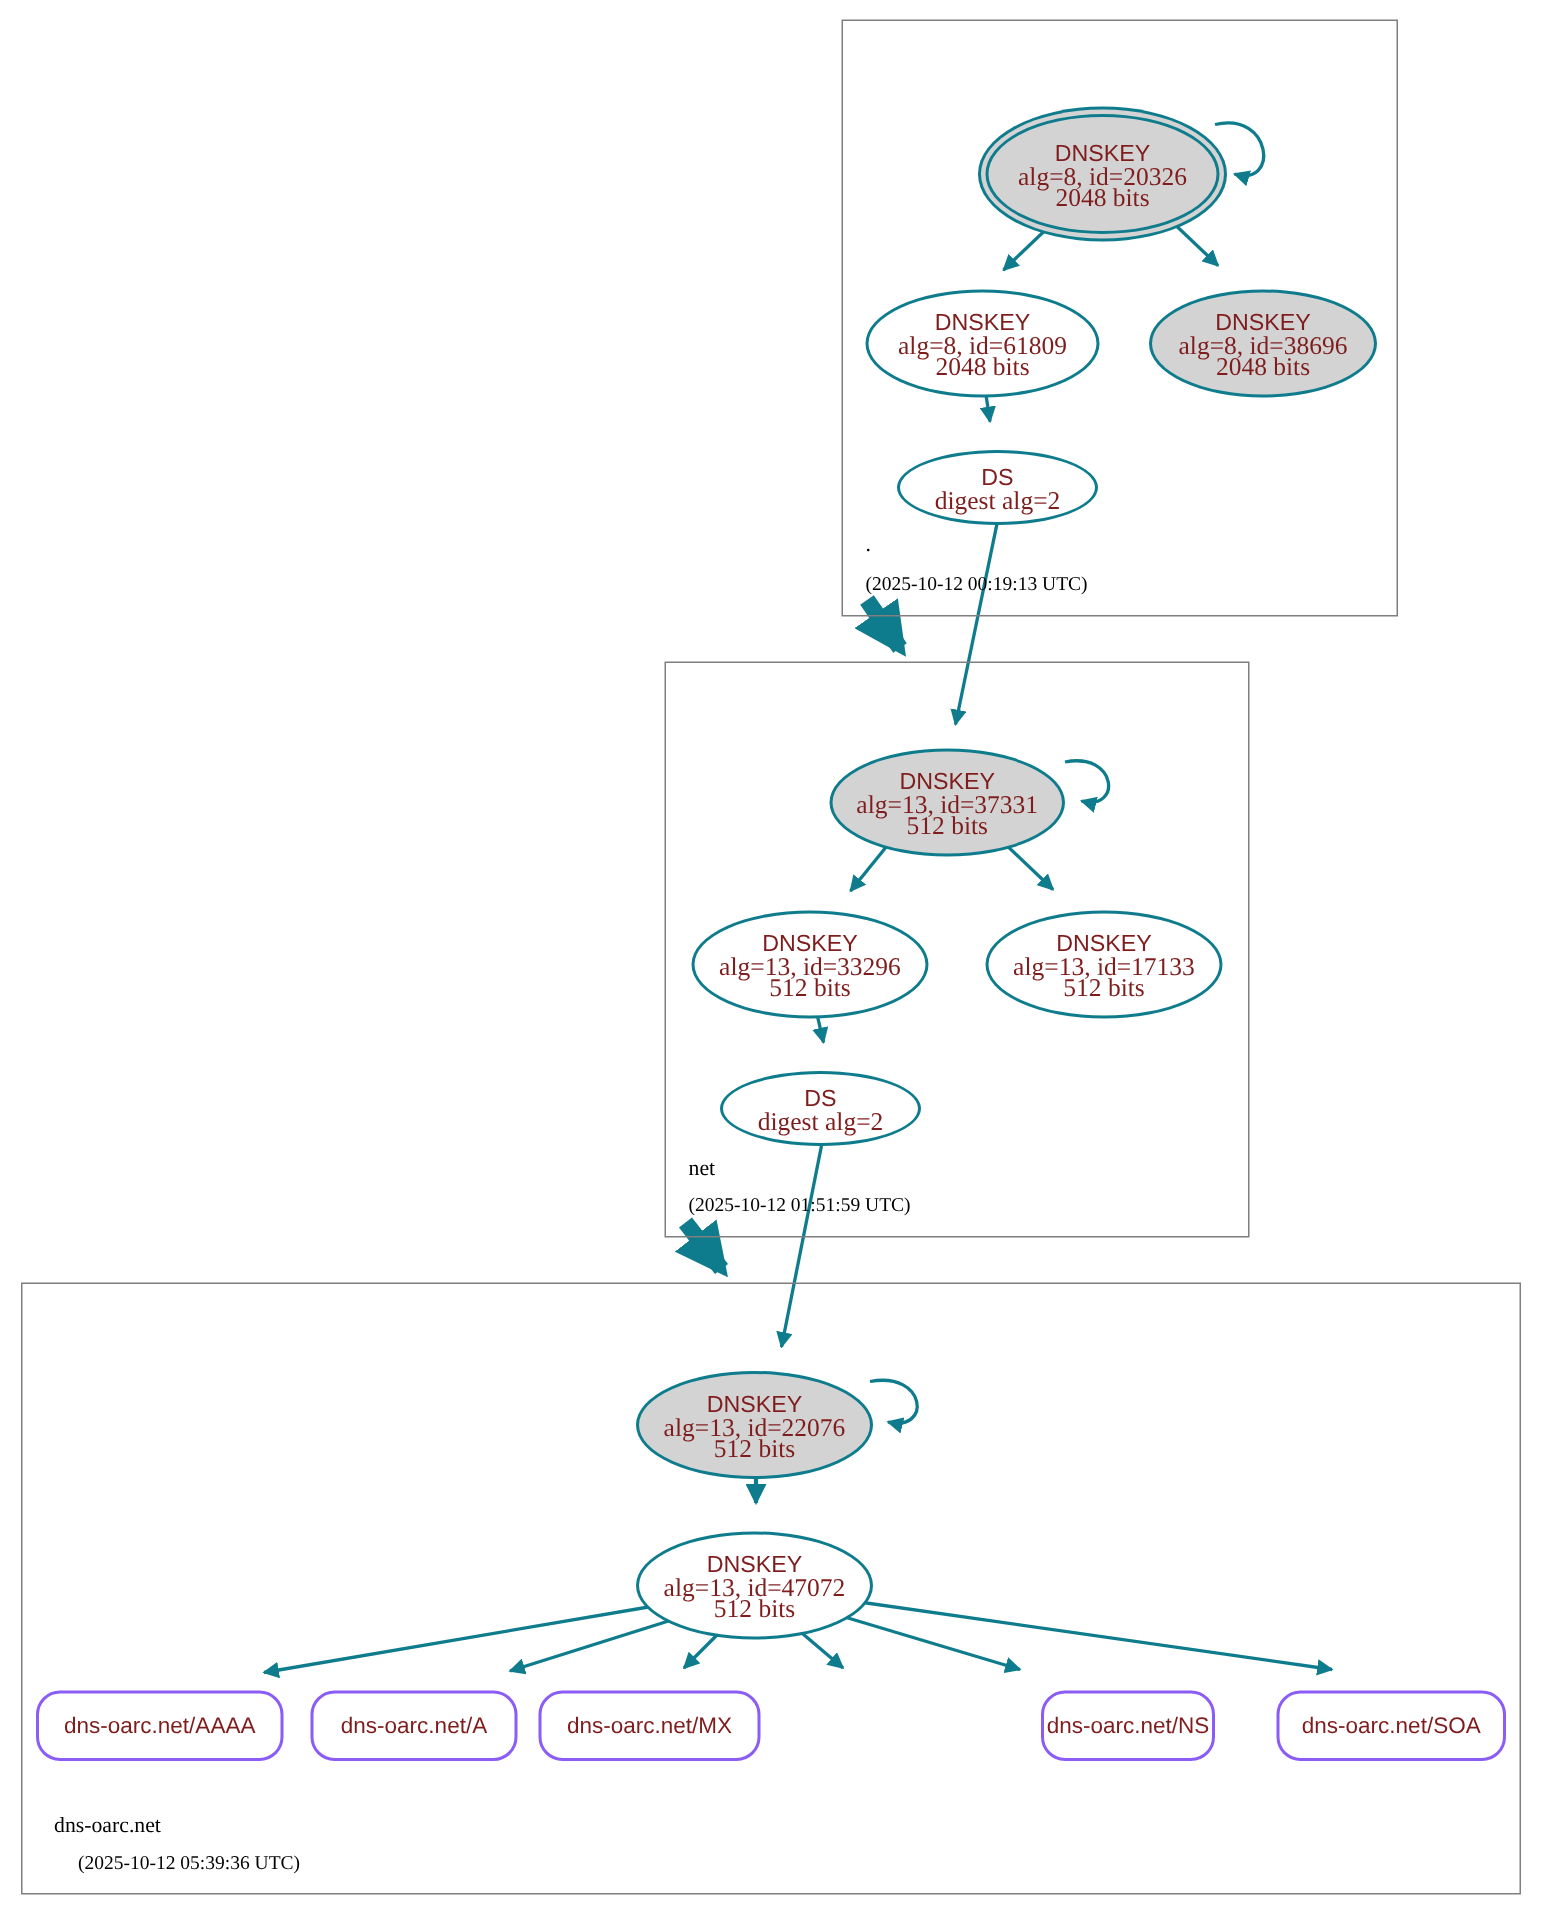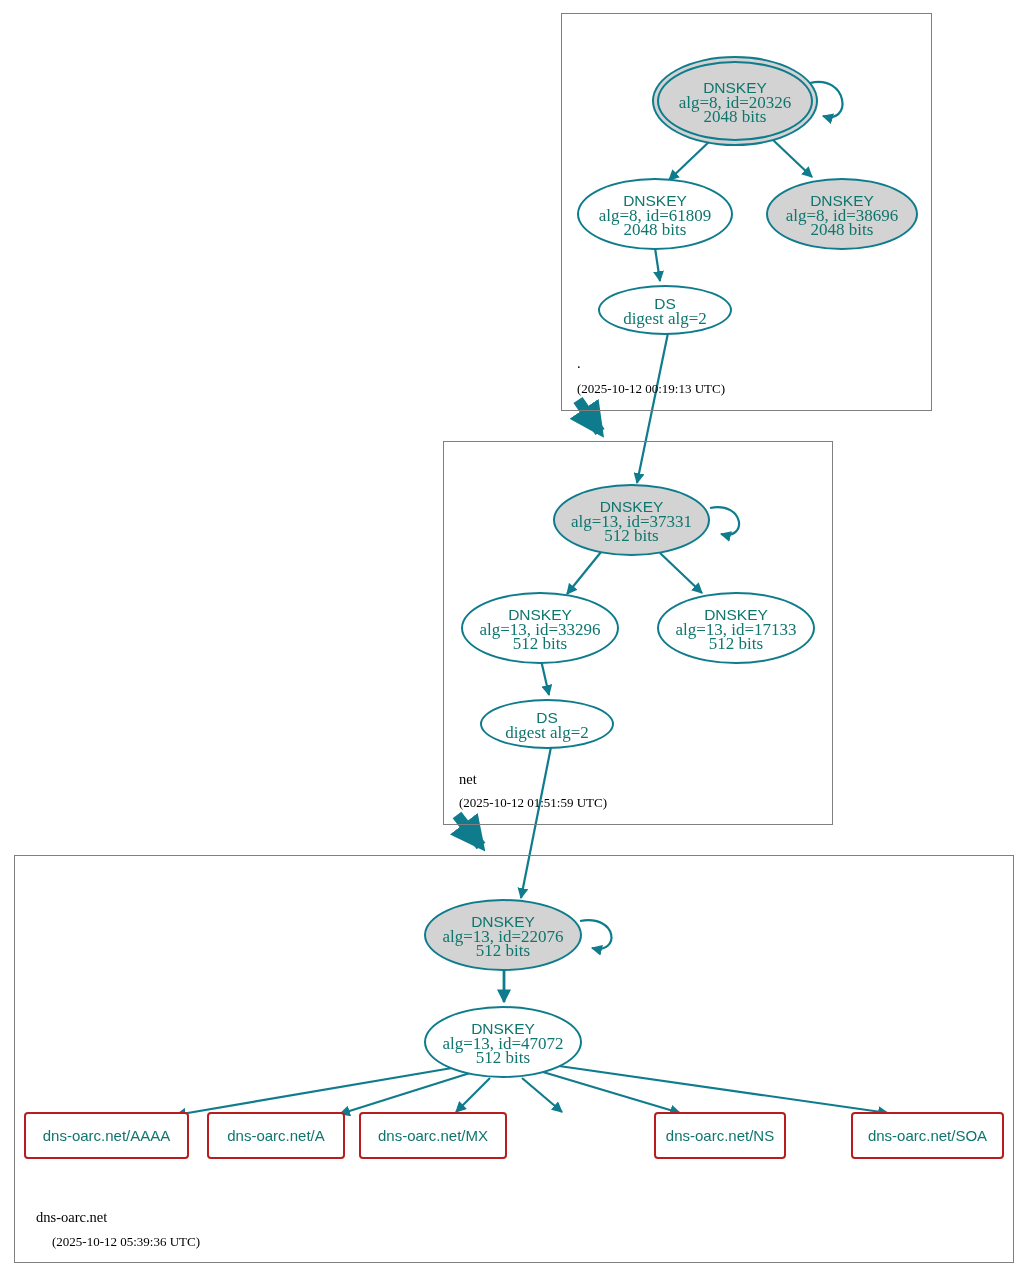--- a/index.html
+++ b/index.html
@@ -46,39 +46,40 @@
     font-size: 13px;
   }
   .node {
     position: absolute;
     box-sizing: border-box;
     display: flex;
     flex-direction: column;
     align-items: center;
     justify-content: center;
     text-align: center;
-    color: #0f766e;
+    color: #7f1d1d;
+    margin-top: 15px;
   }
   .node-ellipse {
     border: 2px solid #0e7c8c;
     border-radius: 50%;
     background: #ffffff;
   }
   .node-ellipse.filled {
     background: #d3d3d3;
   }
   .node-ellipse.trust-anchor {
     box-shadow: 0 0 0 3px #ffffff, 0 0 0 5px #0e7c8c;
   }
   .node-ellipse.trust-anchor.filled {
     box-shadow: 0 0 0 3px #d3d3d3, 0 0 0 5px #0e7c8c;
   }
   .node-rect {
-    border: 2px solid #b91c1c;
-    border-radius: 4px;
+    border: 2px solid #8b5cf6;
+    border-radius: 16px;
     background: #ffffff;
   }
   .line1 {
     font-family: "Liberation Sans", sans-serif;
     font-size: 15.5px;
     line-height: 17px;
   }
   .line2, .line3 {
     font-family: "Liberation Serif", serif;
     font-size: 17px;
@@ -252,20 +253,20 @@
 
   <div class="node node-rect" style="left:24px; top:1112px; width:165px; height:47px;">
     <div class="rrset-label">dns-oarc.net/AAAA</div>
   </div>
   <div class="node node-rect" style="left:207px; top:1112px; width:138px; height:47px;">
     <div class="rrset-label">dns-oarc.net/A</div>
   </div>
   <div class="node node-rect" style="left:359px; top:1112px; width:148px; height:47px;">
     <div class="rrset-label">dns-oarc.net/MX</div>
   </div>
-  <div class="node node-rect" style="left:654px; top:1112px; width:132px; height:47px;">
+  <div class="node node-rect" style="left:694px; top:1112px; width:116px; height:47px;">
     <div class="rrset-label">dns-oarc.net/NS</div>
   </div>
   <div class="node node-rect" style="left:851px; top:1112px; width:153px; height:47px;">
     <div class="rrset-label">dns-oarc.net/SOA</div>
   </div>
 
 </div>
 
 </body></html>

